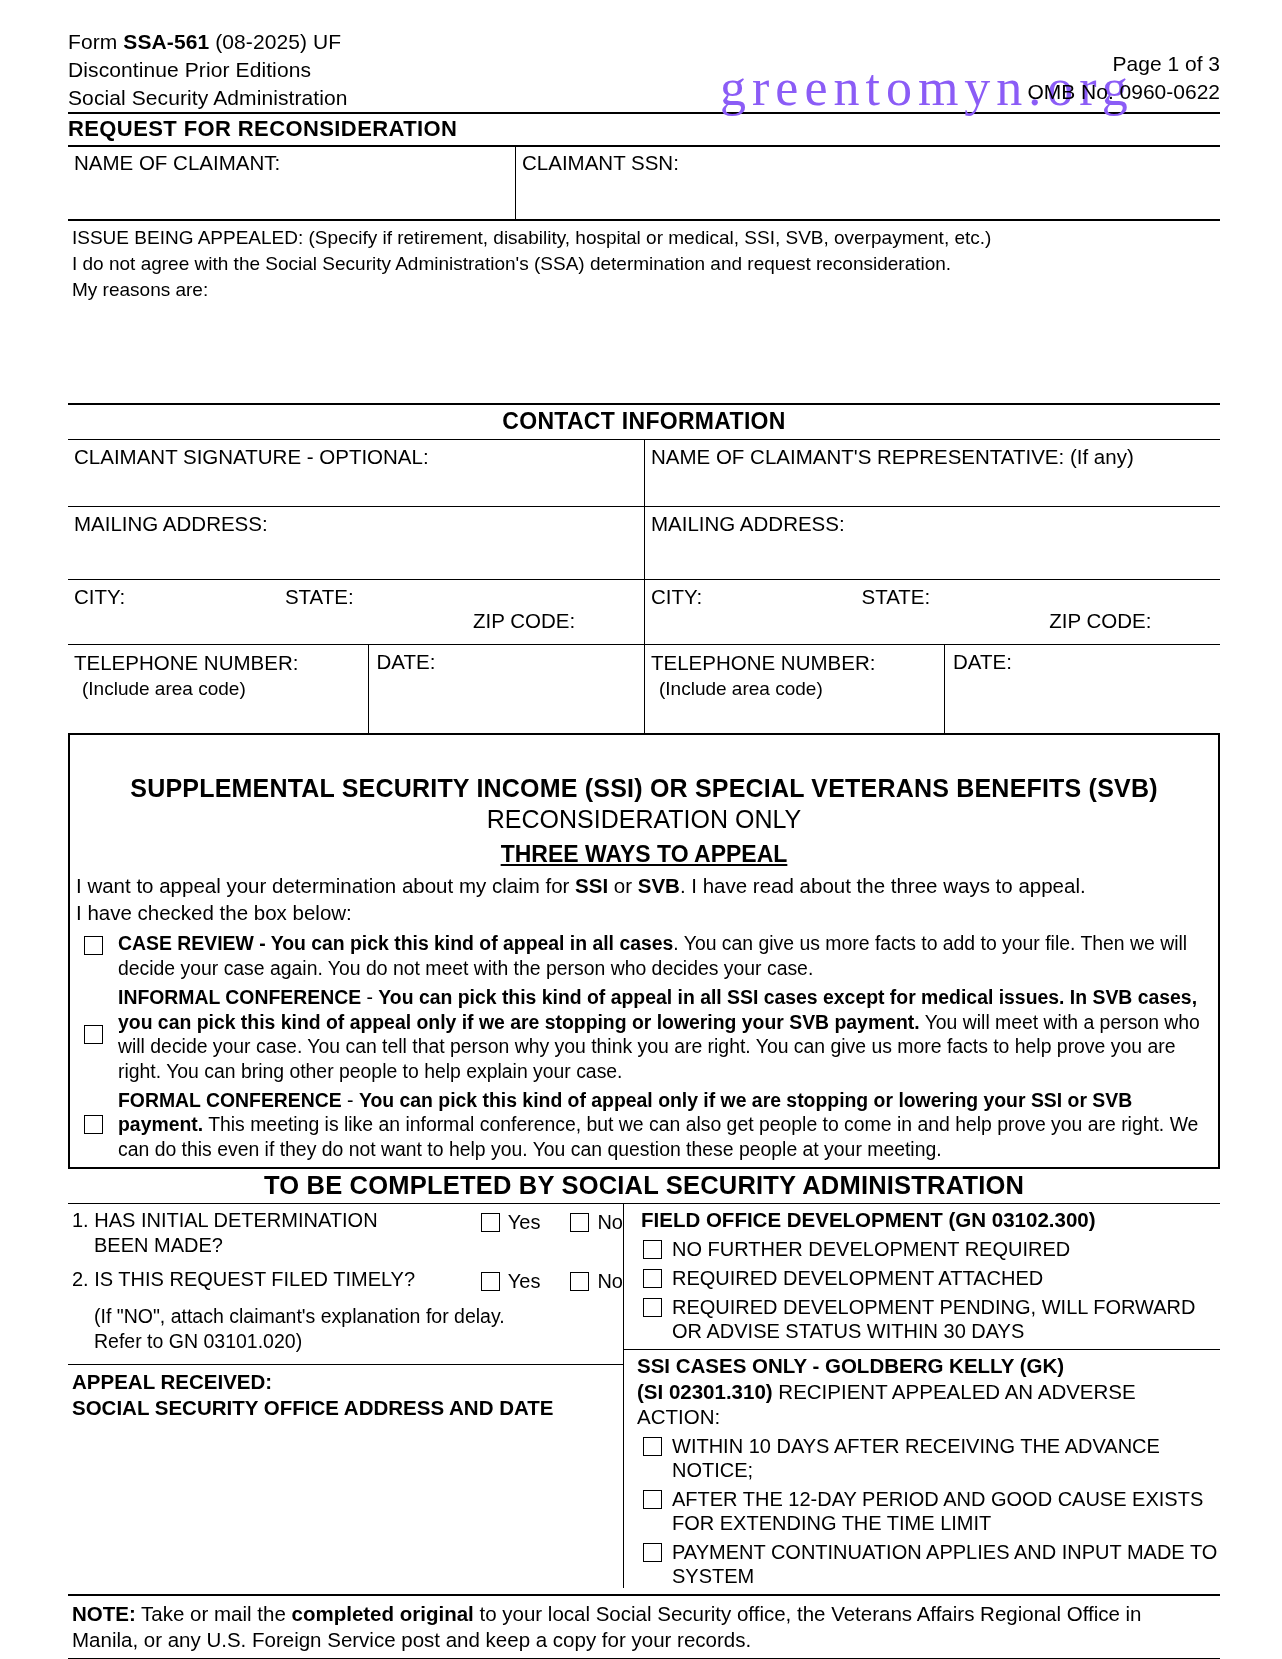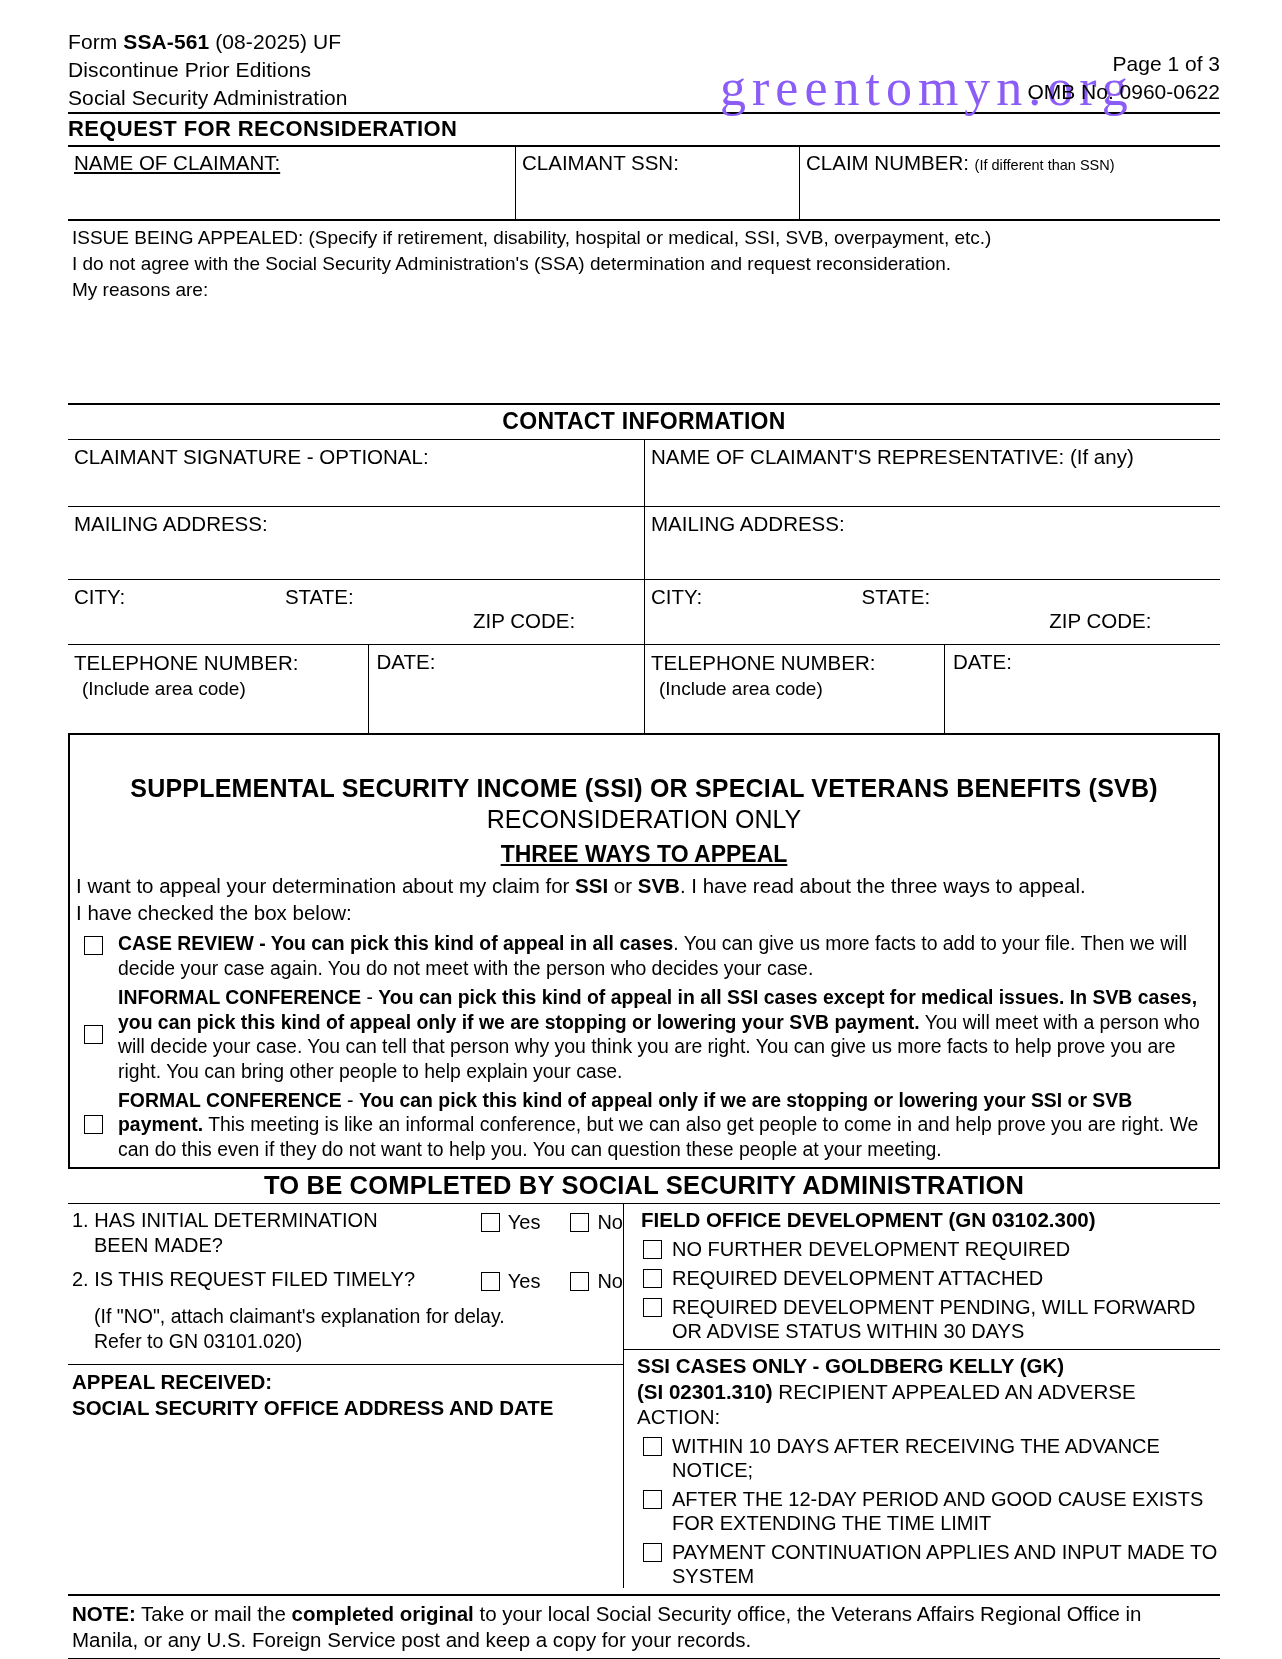--- a/index.html
+++ b/index.html
@@ -33,21 +33,21 @@
 
   .title-main {
     text-align:left; font-size:22px; font-weight:bold;
     letter-spacing:.4px; padding:2px 0 3px;
   }
 
   
   .grid3 { display:flex; }
   .cell { padding:4px 0 0 6px; font-size:20.5px; }
   .cell.bordL { border-left:1.5px solid #000; }
-  .c1 { width:447px; height:72px;text-decoration:underline; }
+  .c1 { width:447px; height:72px; }
   .c2 { width:284px; height:72px; }
   .c3 { flex:1; height:72px; }
   .small-note { font-size:14.5px; }
 
   
   .issue { font-size:19px; line-height:1.38; padding:4px 0 0 4px; }
   .issue-space { height:100px; }
 
   .section-title {
     text-align:center; font-size:23px; font-weight:bold;
@@ -137,24 +137,20 @@
   <div class="title-main">REQUEST FOR RECONSIDERATION</div>
   <div class="rule"></div>
 
   <div class="grid3">
     <div class="cell c1">
       <span>NAME OF CLAIMANT:</span>
     </div>
     <div class="cell c2 bordL">
       <span>CLAIMANT SSN:</span>
     </div>
-    <div class="cell c3 bordL">
-      <span>CLAIM NUMBER:</span>
-      <span class="small-note">(If different than SSN)</span>
-    </div>
   </div>
 
   <div class="rule"></div>
 
   <div class="issue">
     <div>ISSUE BEING APPEALED: (Specify if retirement, disability, hospital or medical, SSI, SVB, overpayment, etc.)</div>
     <div>I do not agree with the Social Security Administration's (SSA) determination and request reconsideration.</div>
     <div>My reasons are:</div>
   </div>
   <div class="issue-space"></div>

